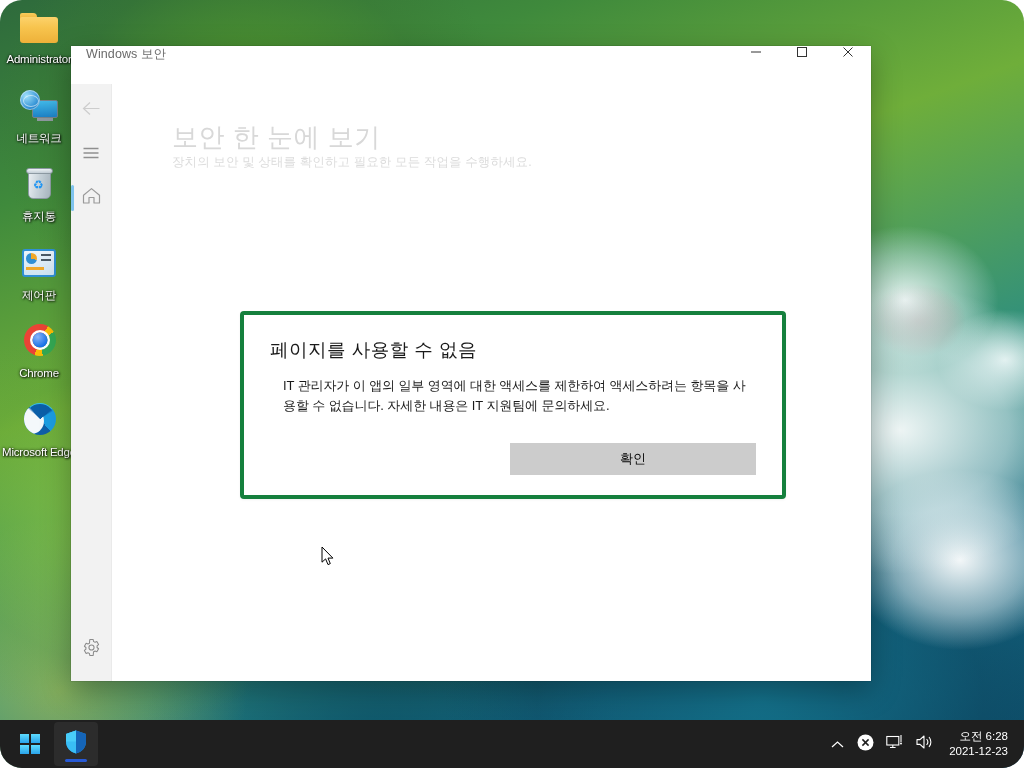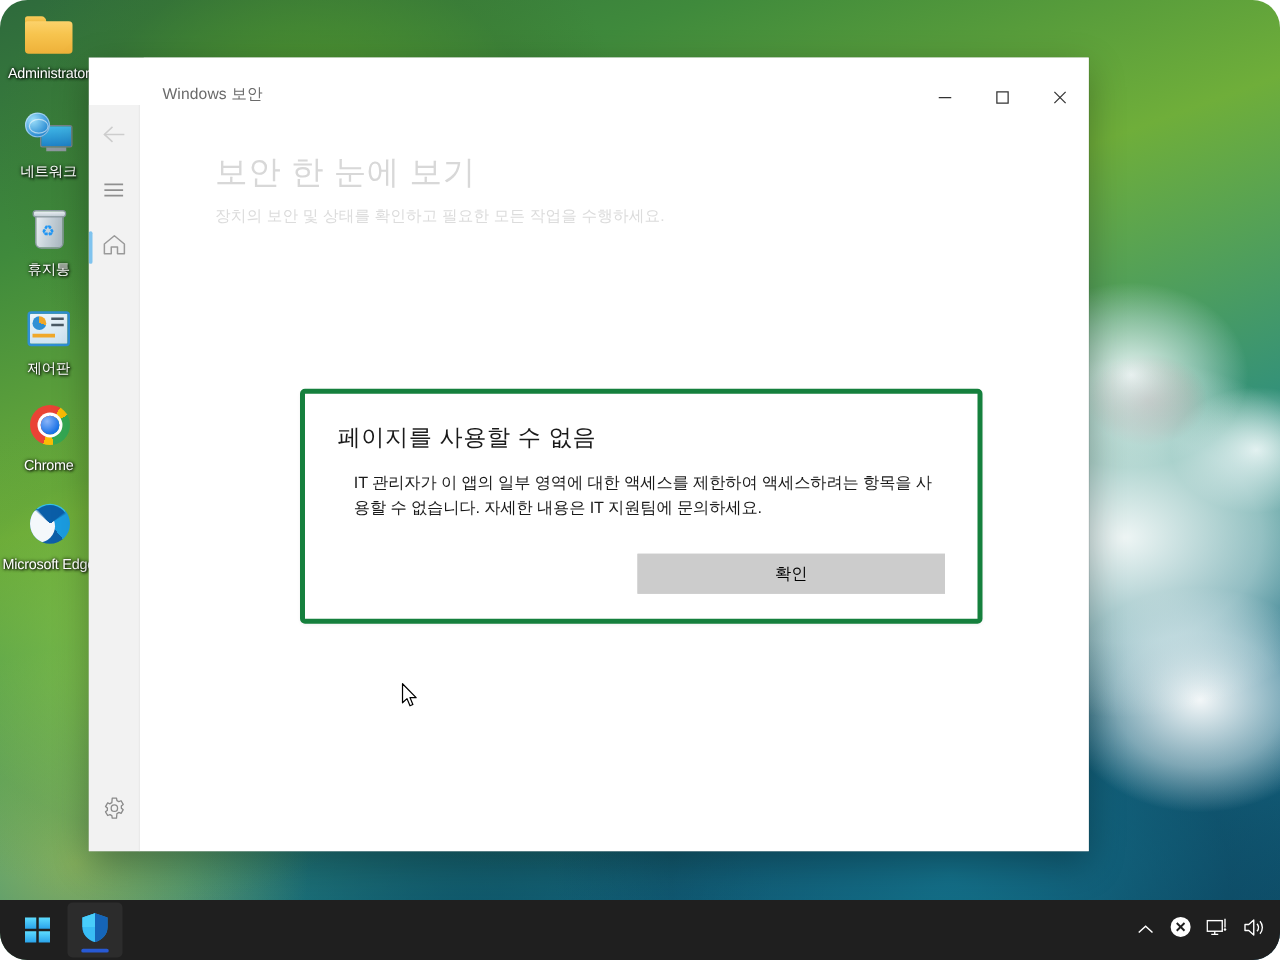--- a/index.html
+++ b/index.html
@@ -192,24 +192,23 @@
     left: 71px; top: 46px;
     width: 800px; height: 635px;
     background: #ffffff;
     box-shadow: 0 0 1px rgba(0,0,0,0.45), 0 10px 28px rgba(0,0,0,0.30);
     z-index: 5;
     display: flex; flex-direction: column;
     overflow: hidden;
   }
   #titlebar {
     height: 38px;
-    display: flex; align-items: flex-end;
+    display: flex; align-items: flex-start;
     background: #ffffff;
     flex: none;
-    margin-left: 44px;
   }
   #titlebar .title-text {
     flex: 1;
     display: flex; align-items: center;
     padding-left: 15px;
     font-size: 12.5px;
     color: #6a6a6a;
     letter-spacing: 0.1px;
   }
   .caption-btn {
@@ -258,21 +257,20 @@
   }
   #page-header { padding: 36px 0 0 60px; }
   #page-title {
     font-size: 26px;
     font-weight: 400;
     color: #d8d8d8;
     letter-spacing: 0.5px;
     line-height: 34px;
   }
   #page-subtitle {
-    margin-top: 11px;
     font-size: 12.5px;
     color: #dcdcdc;
     letter-spacing: 0.1px;
   }
 
   
   #dialog {
     position: absolute;
     left: 128px; top: 227px;
     width: 546px;
@@ -588,16 +586,20 @@
       <div class="tray-item">
         <span>
           <svg width="18" height="16" viewBox="0 0 18 16" aria-hidden="true">
             <path d="M1 5.6 H4 L8 2 V14 L4 10.4 H1 Z" fill="none" stroke="#ffffff" stroke-width="1.1" stroke-linejoin="round"></path>
             <path d="M10.6 5 A4.6 4.6 0 0 1 10.6 11" fill="none" stroke="#ffffff" stroke-width="1.1"></path>
             <path d="M13 3 A7.6 7.6 0 0 1 13 13" fill="none" stroke="#ffffff" stroke-width="1.1"></path>
           </svg>
         </span>
       </div>
 
+      <div id="tray-clock">
+        <span>오전 6:28</span>
+        <span>2021-12-23</span>
+      </div>
     </div>
   </div>
 
 </div>
 
 </body></html>

